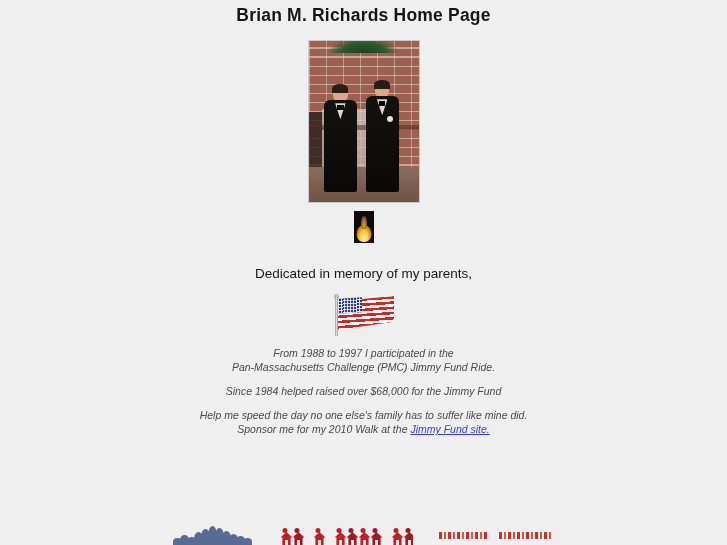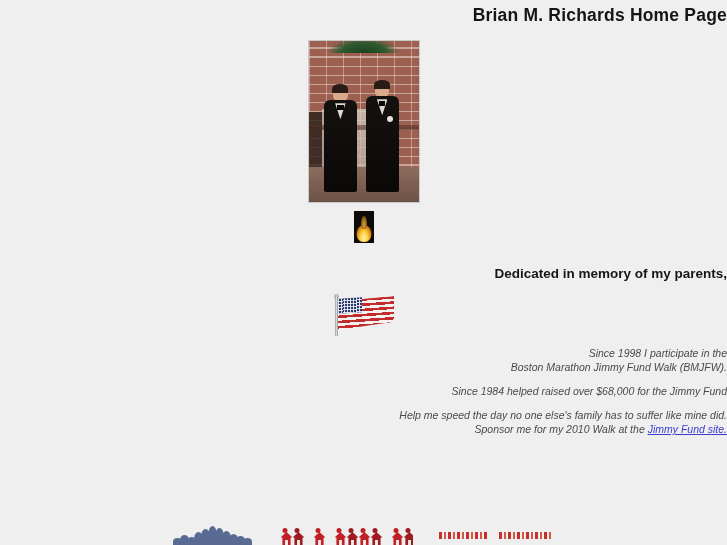--- a/index.html
+++ b/index.html
@@ -14,21 +14,21 @@
     font-family: "Liberation Sans", sans-serif;
     color: #222222;
     overflow: hidden;
     position: relative;
   }
 
   .page {
     width: 727px;
     height: 545px;
     position: relative;
-    text-align: right;
+    text-align: center;
   }
 
   
   .page-title {
     margin: 0;
     padding-top: 5px;
     font-size: 17.5px;
     font-weight: bold;
     letter-spacing: 0.2px;
     color: #151515;
@@ -191,21 +191,21 @@
     height: 13px;
     border-radius: 50% 50% 40% 40%;
     background: radial-gradient(ellipse at 50% 70%, #e0a43a 0%, #8a5c18 60%, rgba(60,35,8,0) 100%);
   }
 
   
   .dedication {
     margin: 0;
     padding-top: 18px;
     font-size: 13.5px;
-    font-weight: bold;
+    font-weight: normal;
     line-height: 25px;
     color: #161616;
   }
   .dedication .line2 { display: block; }
 
   
   .flag-wrap {
     margin-top: 9px;
     display: flex;
     justify-content: center;
@@ -412,22 +412,22 @@
       <div class="finial"></div>
       <div class="pole"></div>
       <div class="cloth"></div>
       <div class="canton"></div>
 
     </div>
   </div>
 
   <div class="body-text">
     <p>
-      <span>Since 1998 I participate in the</span><br>
-      <span>Boston Marathon Jimmy Fund Walk (BMJFW).</span>
+      <span>From 1988 to 1997 I participated in the</span><br>
+      <span>Pan-Massachusetts Challenge (PMC) Jimmy Fund Ride.</span>
     </p>
     <p>
       <span>Since 1984 helped raised over $68,000 for the Jimmy Fund</span><br>
     </p>
     <p>
       <span>Help me speed the day no one else's family has to suffer like mine did.</span><br>
       <span>Sponsor me for my 2010 Walk at the </span><a class="jf-link" href="#">Jimmy Fund site.</a>
     </p>
   </div>
 

